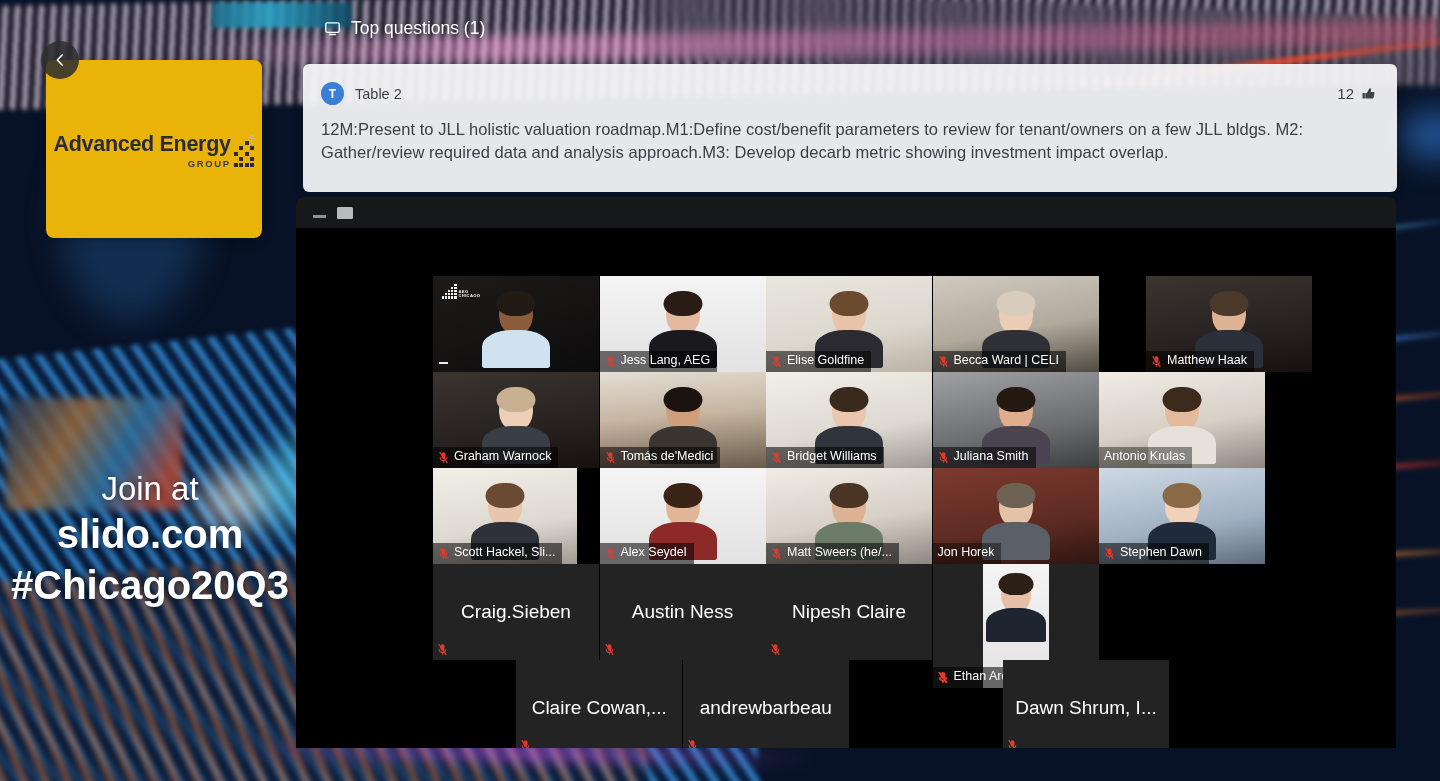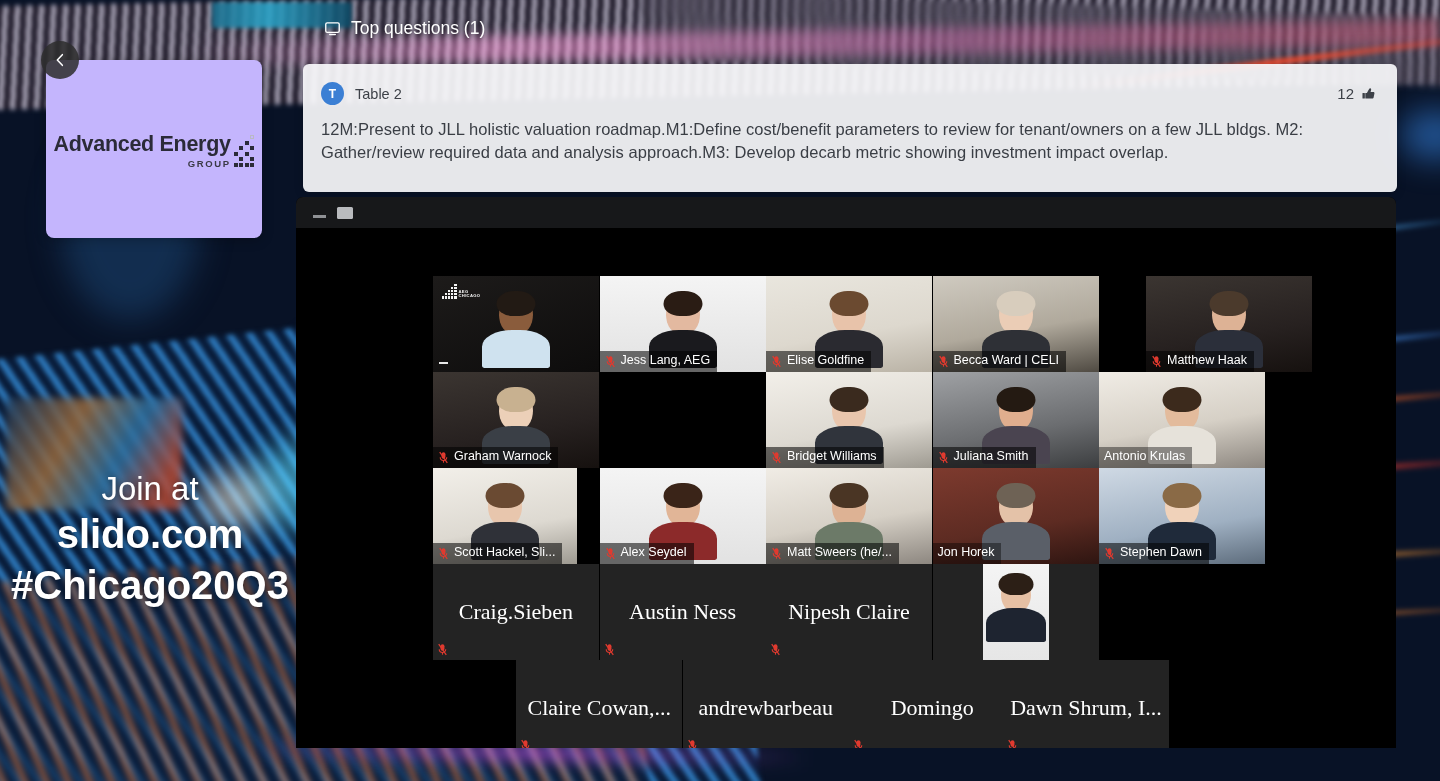--- a/index.html
+++ b/index.html
@@ -102,21 +102,21 @@
   
   .back-btn {
     position: absolute; left: 41px; top: 41px; width: 38px; height: 38px;
     border-radius: 50%; background: rgba(45,45,45,.86);
     display: flex; align-items: center; justify-content: center; cursor: pointer; z-index: 6;
   }
   .back-btn svg { width: 16px; height: 16px; }
 
   .logo-card {
     position: absolute; left: 46px; top: 60px; width: 216px; height: 178px;
-    background: #c4b5fd; border-radius: 8px; z-index: 5;
+    background: #eab308; border-radius: 8px; z-index: 5;
     display: flex; align-items: center; justify-content: center;
     box-shadow: 0 2px 12px rgba(0,0,0,.25);
   }
   .logo-wrap { display: flex; align-items: flex-end; gap: 3px; transform: translateY(2px); }
   .logo-text { display: flex; flex-direction: column; align-items: flex-end; line-height: 1; }
   .logo-main { font-size: 21.5px; font-weight: 600; color: #2b2b38; letter-spacing: -0.3px; }
   .logo-sub  { font-size: 9.5px; font-weight: 700; color: #3a3a45; letter-spacing: 1.6px; margin-top: 3px; }
   .logo-dots { display: grid; grid-template-columns: repeat(4, 4px); grid-auto-rows: 4px; gap: 1.6px; margin-bottom: 1px; }
   .logo-dots i { display: block; width: 4px; height: 4px; background: #2b2b38; }
   .logo-dots i.off { background: transparent; }
@@ -200,21 +200,21 @@
     padding: 2px 7px 3px 5px;
     background: rgba(0,0,0,.55);
     color: #fff; font-size: 12.5px; line-height: 1.25;
     max-width: 100%; white-space: nowrap;
   }
   .name-tag.noback { background: rgba(0,0,0,.40); }
   .mic-muted { width: 11px; height: 13px; flex: none; }
   .name-only {
     position: absolute; inset: 0;
     display: flex; align-items: center; justify-content: center;
-    color: #fff; font-size: 22px; white-space: nowrap; font-family: Liberation Serif, serif;
+    color: #fff; font-size: 19px; white-space: nowrap;
   }
   .mic-corner { position: absolute; left: 4px; bottom: 4px; width: 11px; height: 13px; }
   .avatar-photo {
     position: absolute; left: 50%; top: 0; transform: translateX(-50%);
     width: 66px; height: 100%;
   }
   .aeg-badge {
     position: absolute; left: 9px; top: 8px;
     display: flex; align-items: flex-end; gap: 2px; opacity: .95;
   }
@@ -485,20 +485,36 @@
           <div class="name-tag">
             <svg class="mic-muted" viewBox="0 0 16 20">
               <rect x="5" y="2" width="6" height="10" rx="3" fill="#e03a2f"></rect>
               <path d="M3 9.6a5 5 0 0 0 10 0" fill="none" stroke="#e03a2f" stroke-width="1.7"></path>
               <path d="M8 14.6V18" stroke="#e03a2f" stroke-width="1.7"></path>
               <path d="M2.2 1.6 13.8 18.4" stroke="#e03a2f" stroke-width="1.9"></path>
             </svg>
             <span>Graham Warnock</span>
           </div>
         </div>
+        <div class="tile" style="left: 303.5px; top: 144px; width: 166px; height: 96px;">
+          <div class="cam bk-brick">
+            <div class="head" style="width:34px;height:40px;top:18px;background:#cf9f7c;"></div>
+            <div class="head" style="width:39px;height:24.8px;top:15px;background:#1a1310;"></div>
+            <div class="body" style="width:68px;height:38px;top:54px;background:#3a3530;"></div>
+          </div>
+          <div class="name-tag">
+            <svg class="mic-muted" viewBox="0 0 16 20">
+              <rect x="5" y="2" width="6" height="10" rx="3" fill="#e03a2f"></rect>
+              <path d="M3 9.6a5 5 0 0 0 10 0" fill="none" stroke="#e03a2f" stroke-width="1.7"></path>
+              <path d="M8 14.6V18" stroke="#e03a2f" stroke-width="1.7"></path>
+              <path d="M2.2 1.6 13.8 18.4" stroke="#e03a2f" stroke-width="1.9"></path>
+            </svg>
+            <span>Tomás de'Medici</span>
+          </div>
+        </div>
         <div class="tile" style="left: 470px; top: 144px; width: 166px; height: 96px;">
           <div class="cam bk-office">
             <div class="head" style="width:34px;height:40px;top:18px;background:#e9c6ad;"></div>
             <div class="head" style="width:39px;height:24.8px;top:15px;background:#3a2a1e;"></div>
             <div class="body" style="width:68px;height:38px;top:54px;background:#30343c;"></div>
           </div>
           <div class="name-tag">
             <svg class="mic-muted" viewBox="0 0 16 20">
               <rect x="5" y="2" width="6" height="10" rx="3" fill="#e03a2f"></rect>
               <path d="M3 9.6a5 5 0 0 0 10 0" fill="none" stroke="#e03a2f" stroke-width="1.7"></path>
@@ -668,29 +684,20 @@
         </div>
         <div class="tile" style="left: 386.75px; top: 432px; width: 166px; height: 96px;">
           <div class="name-only">andrewbarbeau</div>
           <svg class="mic-corner" viewBox="0 0 16 20">
             <rect x="5" y="2" width="6" height="10" rx="3" fill="#e03a2f"></rect>
             <path d="M3 9.6a5 5 0 0 0 10 0" fill="none" stroke="#e03a2f" stroke-width="1.7"></path>
             <path d="M8 14.6V18" stroke="#e03a2f" stroke-width="1.7"></path>
             <path d="M2.2 1.6 13.8 18.4" stroke="#e03a2f" stroke-width="1.9"></path>
           </svg>
         </div>
-        <div class="tile" style="left: 553.25px; top: 432px; width: 166px; height: 96px;">
-          <div class="name-only">Domingo</div>
-          <svg class="mic-corner" viewBox="0 0 16 20">
-            <rect x="5" y="2" width="6" height="10" rx="3" fill="#e03a2f"></rect>
-            <path d="M3 9.6a5 5 0 0 0 10 0" fill="none" stroke="#e03a2f" stroke-width="1.7"></path>
-            <path d="M8 14.6V18" stroke="#e03a2f" stroke-width="1.7"></path>
-            <path d="M2.2 1.6 13.8 18.4" stroke="#e03a2f" stroke-width="1.9"></path>
-          </svg>
-        </div>
         <div class="tile" style="left: 707px; top: 432px; width: 166px; height: 96px;">
           <div class="name-only">Dawn Shrum, I...</div>
           <svg class="mic-corner" viewBox="0 0 16 20">
             <rect x="5" y="2" width="6" height="10" rx="3" fill="#e03a2f"></rect>
             <path d="M3 9.6a5 5 0 0 0 10 0" fill="none" stroke="#e03a2f" stroke-width="1.7"></path>
             <path d="M8 14.6V18" stroke="#e03a2f" stroke-width="1.7"></path>
             <path d="M2.2 1.6 13.8 18.4" stroke="#e03a2f" stroke-width="1.9"></path>
           </svg>
         </div>
       </div>

